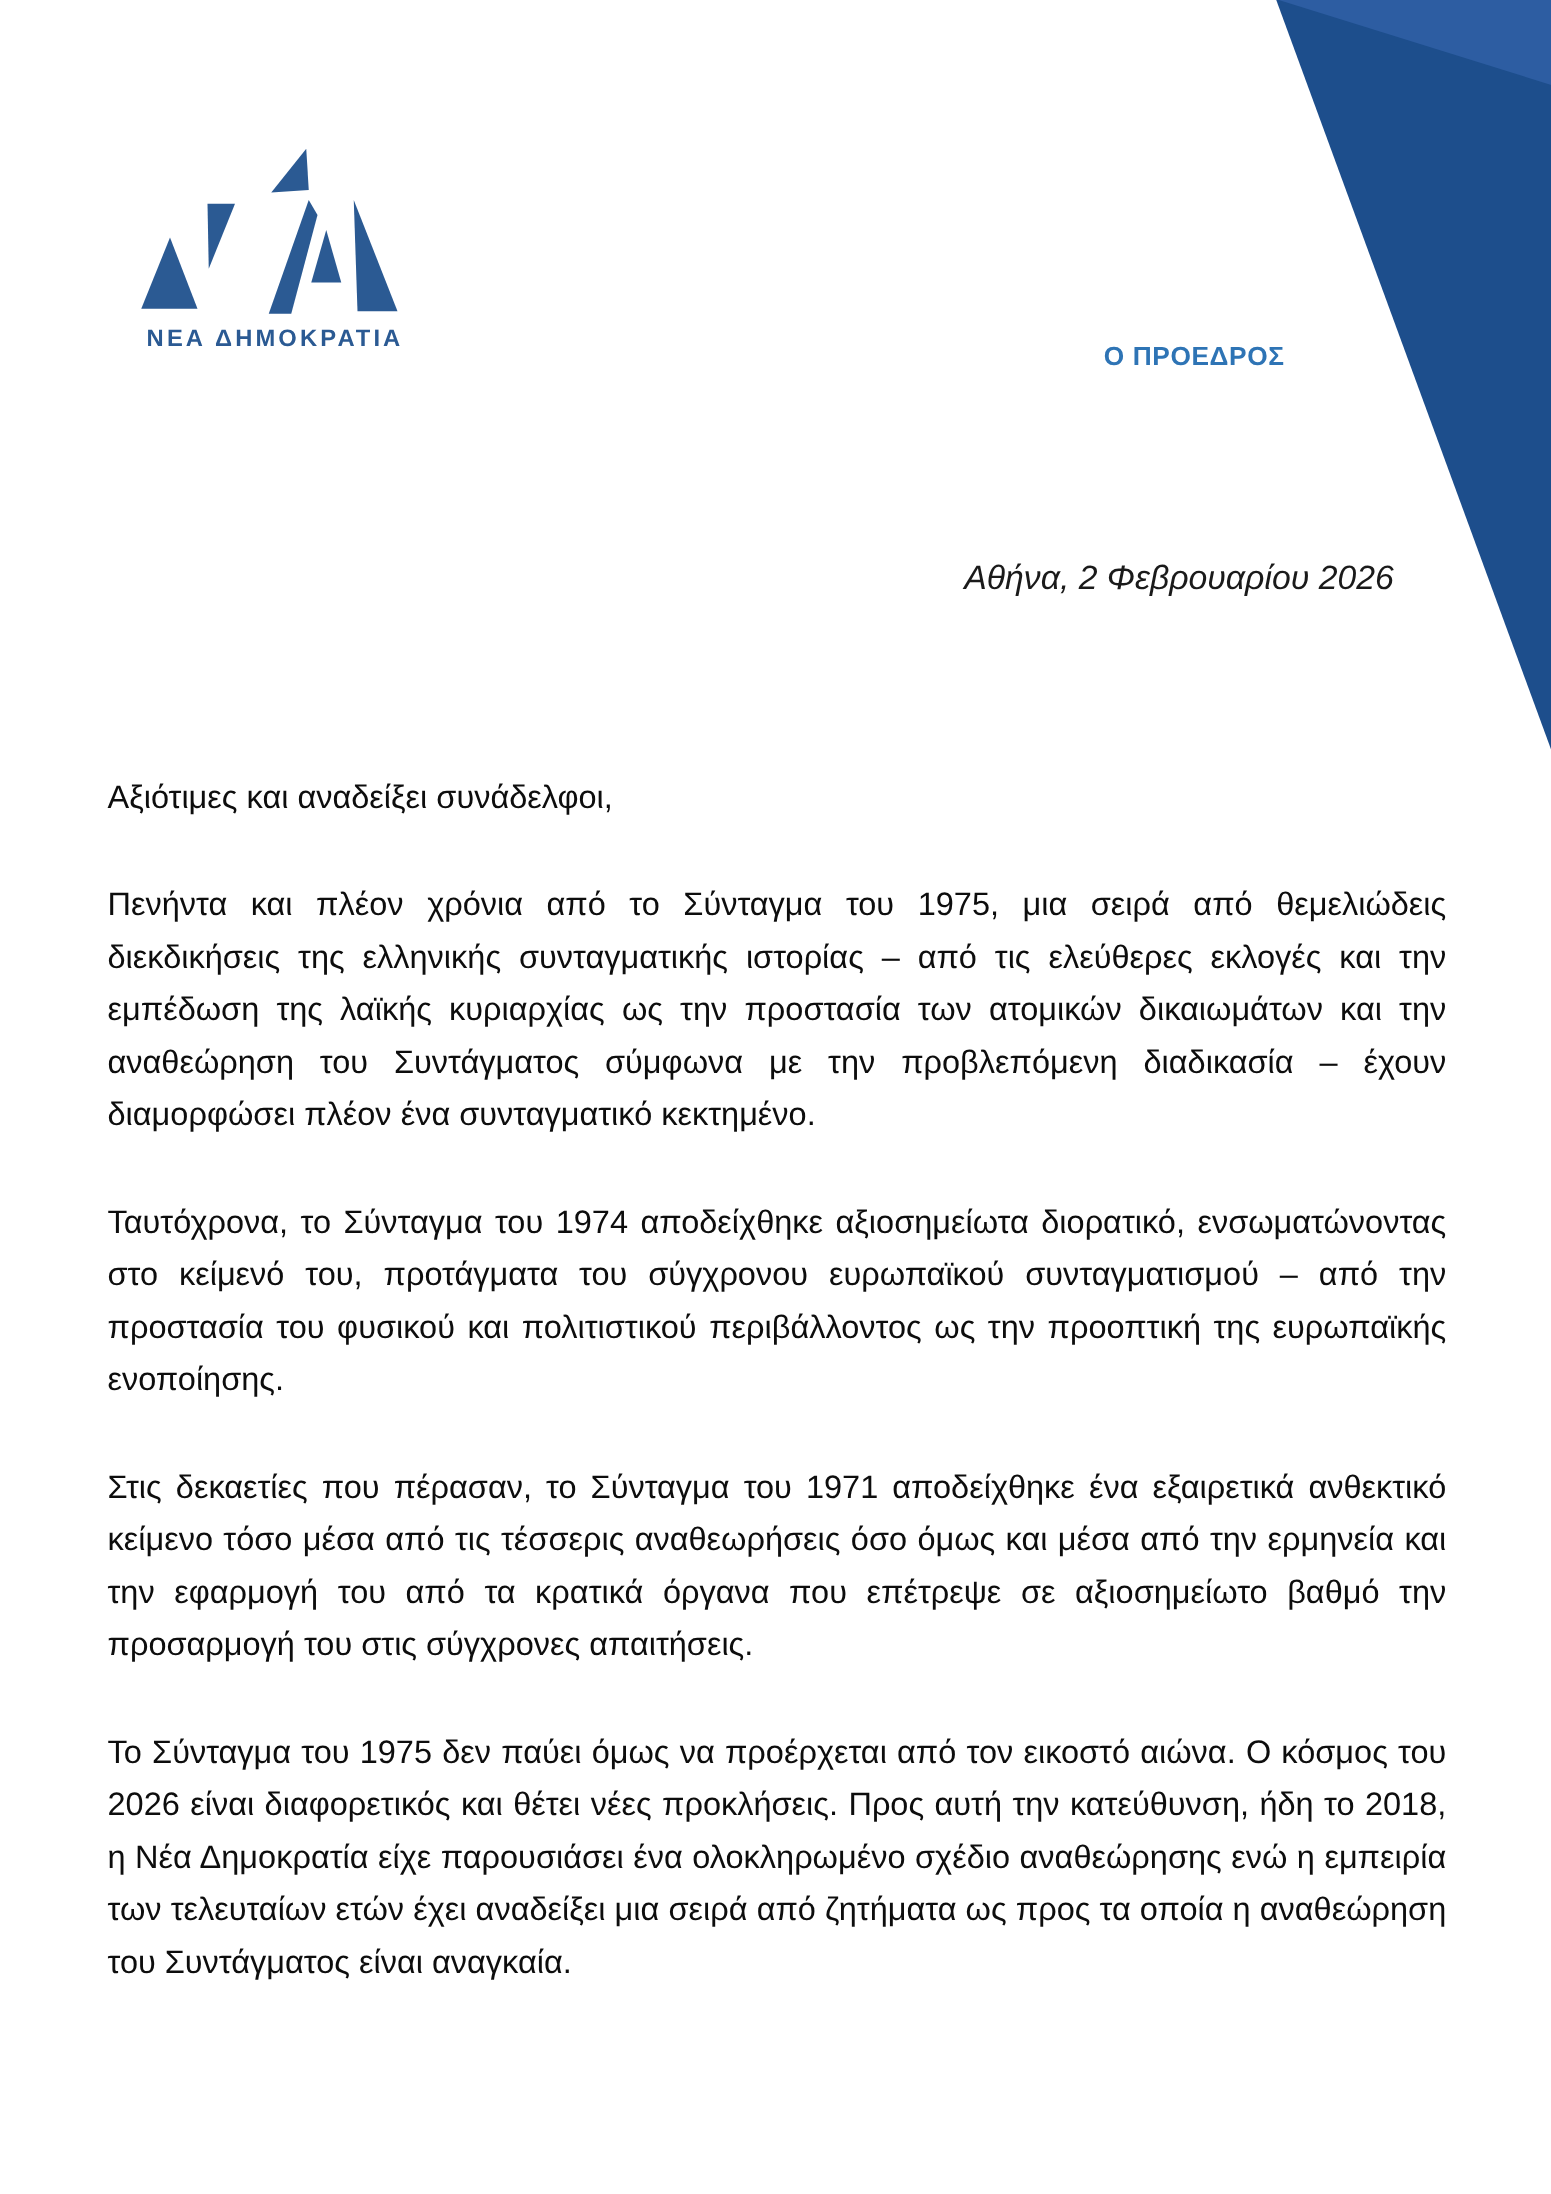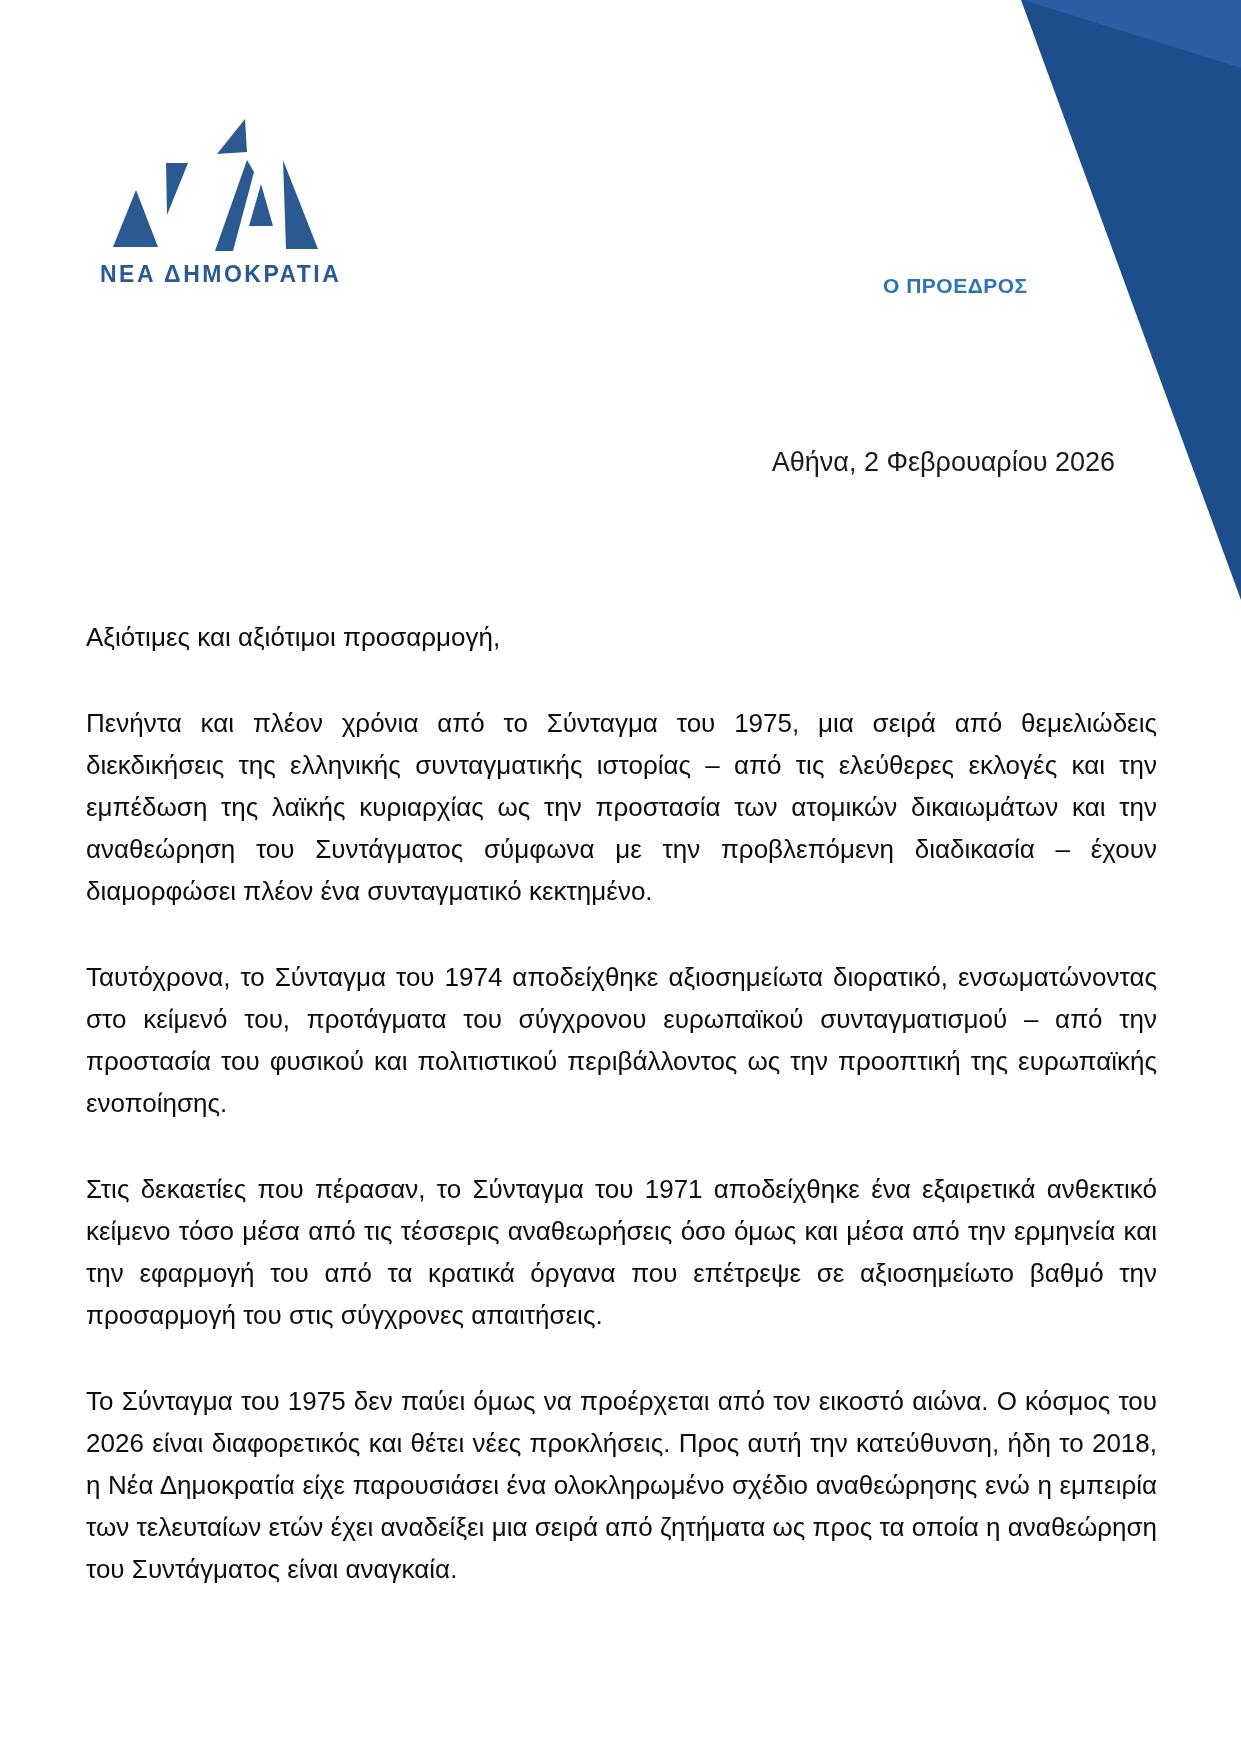--- a/index.html
+++ b/index.html
@@ -12,40 +12,41 @@
     font-family:"Liberation Sans", sans-serif;
     color:#111;
   }
   .corner-triangle{position:absolute;top:0;right:0;pointer-events:none;}
   .logo{position:absolute;left:100px;top:95px;width:240px;}
   .logo svg{display:block;}
   .logo .wordmark{
     margin-top:6px;
     text-align:center;
     font-weight:bold;
-    font-size:23px;
+    font-size:19px;
     letter-spacing:2.5px;
     color:#2b5a93;
     white-space:nowrap;
   }
   .president-title{
     position:absolute;
     left:883px;top:274px;
     font-size:21px;
     font-weight:bold;
     letter-spacing:0.5px;
     color:#2e74b5;
     white-space:nowrap;
   }
   .dateline{
     position:absolute;
     top:447px;right:126px;
     font-size:27px;
     color:#1a1a1a;
     white-space:nowrap;
+    font-style:italic;
   }
   .body-text{
     position:absolute;
     left:86px;top:616px;
     width:1071px;
     font-size:26px;
     line-height:42px;
     color:#0d0d0d;
   }
   .body-text p{margin:0 0 44px 0;text-align:justify;}
@@ -79,20 +80,20 @@
       </g>
     </svg>
     <div class="wordmark">ΝΕΑ ΔΗΜΟΚΡΑΤΙΑ</div>
   </div>
 
   <div class="president-title">Ο ΠΡΟΕΔΡΟΣ</div>
 
   <div class="dateline">Αθήνα, 2 Φεβρουαρίου 2026</div>
 
   <div class="body-text">
-    <p class="salutation">Αξιότιμες και αξιότιμοι προσαρμογή,</p>
+    <p class="salutation">Αξιότιμες και αναδείξει συνάδελφοι,</p>
     <p>Πενήντα και πλέον χρόνια από το Σύνταγμα του 1975, μια σειρά από θεμελιώδεις διεκδικήσεις της ελληνικής συνταγματικής ιστορίας – από τις ελεύθερες εκλογές και την εμπέδωση της λαϊκής κυριαρχίας ως την προστασία των ατομικών δικαιωμάτων και την αναθεώρηση του Συντάγματος σύμφωνα με την προβλεπόμενη διαδικασία – έχουν διαμορφώσει πλέον ένα συνταγματικό κεκτημένο.</p>
     <p>Ταυτόχρονα, το Σύνταγμα του 1974 αποδείχθηκε αξιοσημείωτα διορατικό, ενσωματώνοντας στο κείμενό του, προτάγματα του σύγχρονου ευρωπαϊκού συνταγματισμού – από την προστασία του φυσικού και πολιτιστικού περιβάλλοντος ως την προοπτική της ευρωπαϊκής ενοποίησης.</p>
     <p>Στις δεκαετίες που πέρασαν, το Σύνταγμα του 1971 αποδείχθηκε ένα εξαιρετικά ανθεκτικό κείμενο τόσο μέσα από τις τέσσερις αναθεωρήσεις όσο όμως και μέσα από την ερμηνεία και την εφαρμογή του από τα κρατικά όργανα που επέτρεψε σε αξιοσημείωτο βαθμό την προσαρμογή του στις σύγχρονες απαιτήσεις.</p>
     <p>Το Σύνταγμα του 1975 δεν παύει όμως να προέρχεται από τον εικοστό αιώνα. Ο κόσμος του 2026 είναι διαφορετικός και θέτει νέες προκλήσεις. Προς αυτή την κατεύθυνση, ήδη το 2018, η Νέα Δημοκρατία είχε παρουσιάσει ένα ολοκληρωμένο σχέδιο αναθεώρησης ενώ η εμπειρία των τελευταίων ετών έχει αναδείξει μια σειρά από ζητήματα ως προς τα οποία η αναθεώρηση του Συντάγματος είναι αναγκαία.</p>
   </div>
 
 </div>
 
 </body></html>

